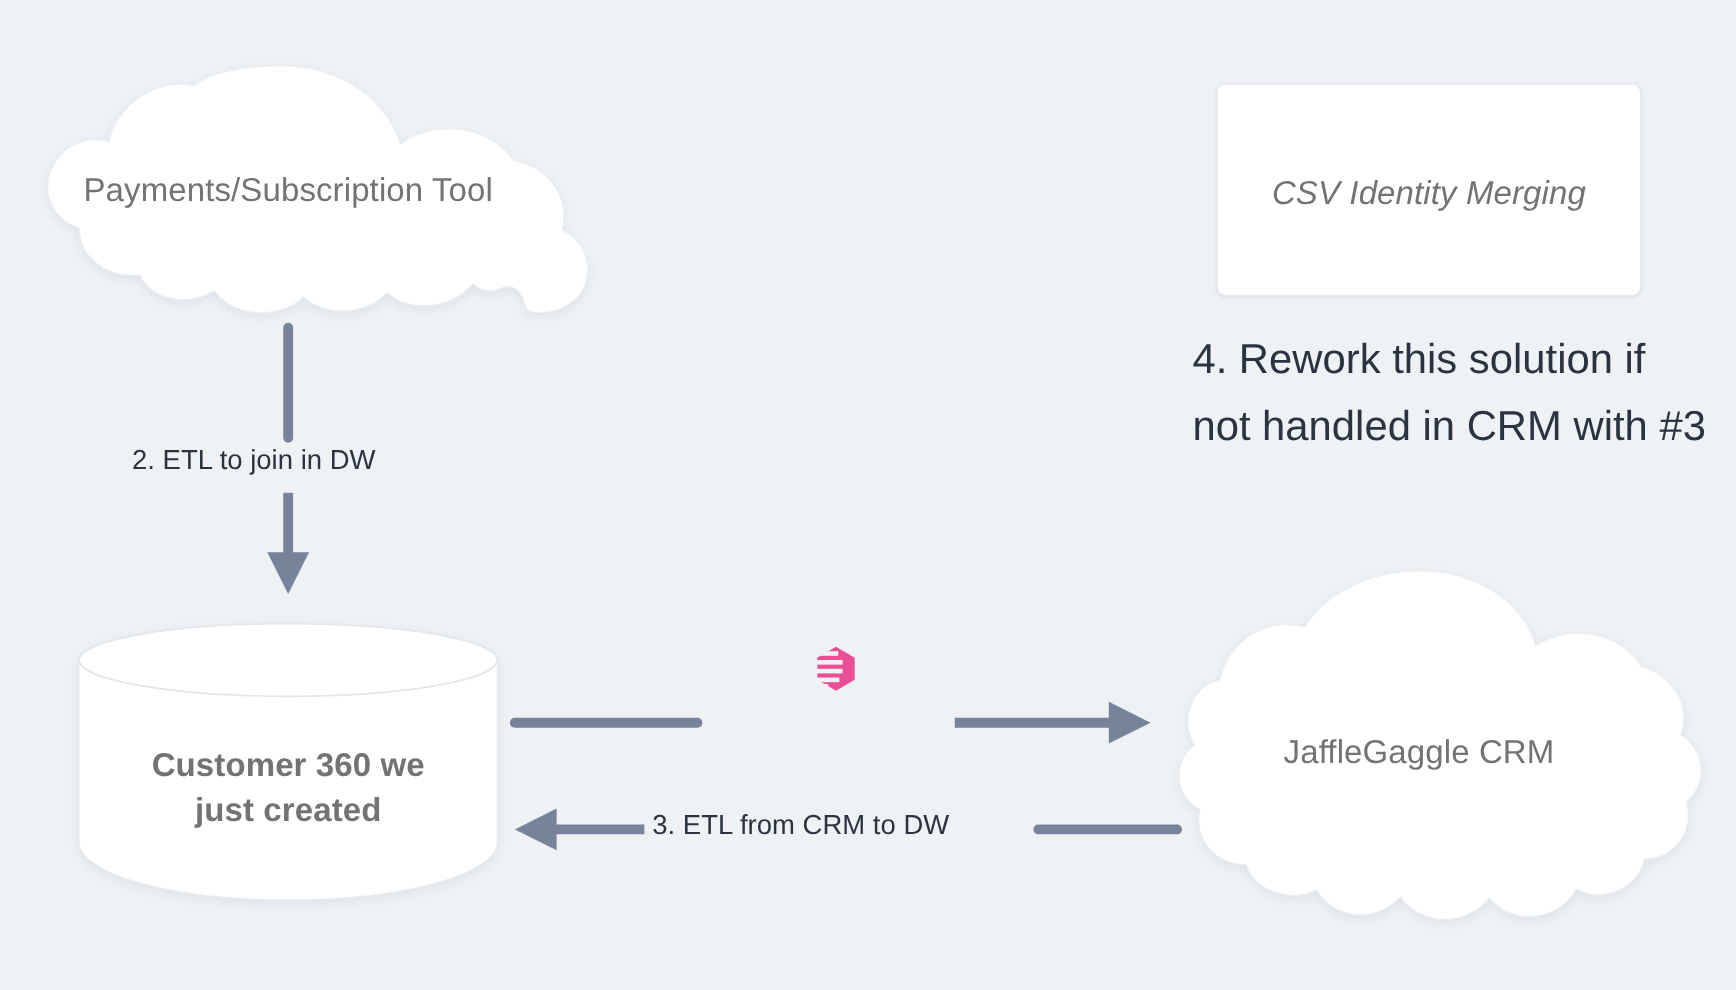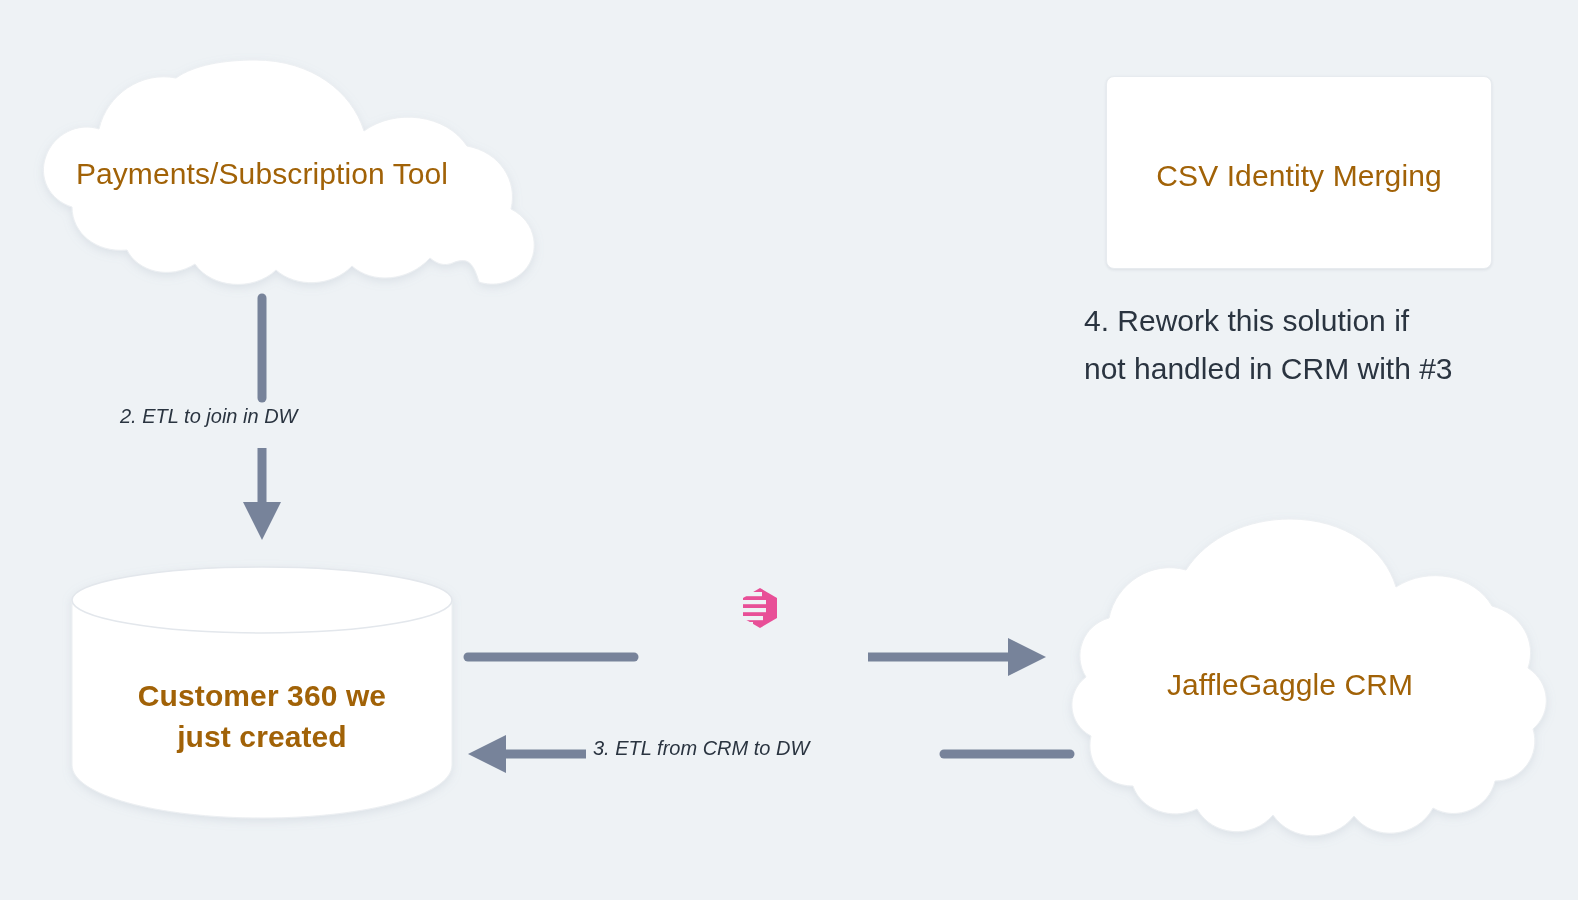--- a/index.html
+++ b/index.html
@@ -12,41 +12,40 @@
   }
   #canvas {
     position: relative;
     width: 1578px;
     height: 900px;
     background: #eef2f5;
     overflow: hidden;
   }
   .node-label {
     position: absolute;
-    color: #a16207;
+    color: #737373;
     font-size: 30px;
     line-height: 1.36;
     text-align: center;
     white-space: pre-line;
     letter-spacing: 0.1px;
   }
   .edge-label {
     position: absolute;
     color: #2a3440;
-    font-size: 20px;
+    font-size: 25px;
     line-height: 1.0;
     white-space: nowrap;
     background: #eef2f5;
     padding: 0 7px;
-    font-style: italic;
   }
   .annot {
     position: absolute;
     color: #2a3440;
-    font-size: 30px;
+    font-size: 38px;
     line-height: 1.6;
     text-align: left;
     white-space: pre-line;
   }
   .box {
     position: absolute;
     background: #ffffff;
     border: 1px solid #e7ebef;
     border-radius: 8px;
     box-shadow: 0 1px 3px rgba(60,70,90,0.10);
@@ -156,21 +155,21 @@
       <rect x="0" y="22" width="30" height="4.2" fill="#eef2f5"></rect>
       <rect x="0" y="30" width="27" height="4.2" fill="#eef2f5"></rect>
       <rect x="0" y="0" width="16" height="6" fill="#eef2f5"></rect>
       <rect x="0" y="36" width="17" height="8" fill="#eef2f5"></rect>
     </svg>
   </div>
 
   <div class="node-label" style="left:22px; top:154px; width:480px;">Payments/Subscription Tool</div>
 
   <div class="box" style="left:1106px; top:76px; width:384px; height:191px;">
-    <div class="node-label" style="left:0; top:79px; width:384px;">CSV Identity Merging</div>
+    <div class="node-label" style="left:0; top:79px; width:384px;font-style:italic;">CSV Identity Merging</div>
   </div>
 
   <div class="node-label" style="left:72px; top:676px; width:380px;font-weight:bold;">Customer 360 we
 just created</div>
 
   <div class="node-label" style="left:1100px; top:665px; width:380px;text-align:center;">JaffleGaggle CRM</div>
 
   <div class="edge-label" style="left:113px; top:406px;">2. ETL to join in DW</div>
 
 

